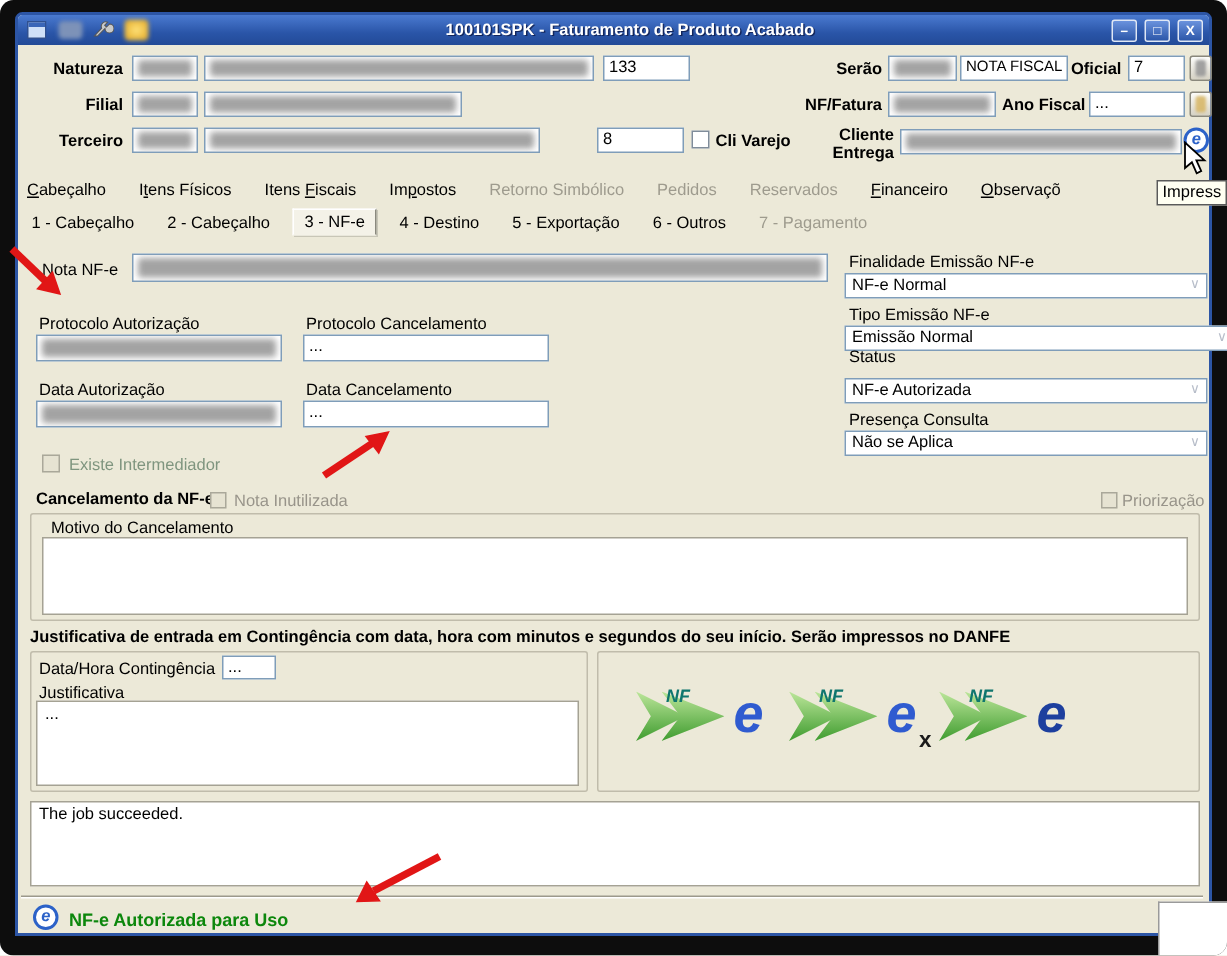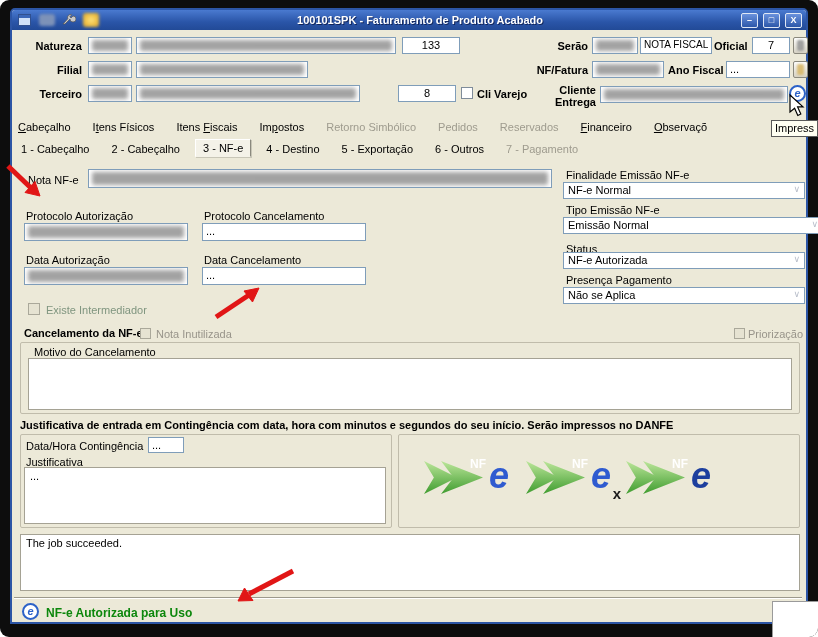--- a/index.html
+++ b/index.html
@@ -9,41 +9,41 @@
 .win{position:absolute;left:10px;top:8px;width:798px;height:616px;background:#ece9d8;border:2px solid #2c55a5;border-radius:5px 5px 0 0}
 .titlebar{position:absolute;left:12px;top:10px;width:794px;height:20px;display:flex;align-items:center;gap:5px;padding:0 4px;background:linear-gradient(180deg,#4a7ad0,#2a55a8 60%,#224a97);border-radius:3px 3px 0 0;z-index:5}
 .titlebar .title{flex:1;text-align:center;color:#fff;font-weight:bold;font-size:11px;text-shadow:1px 1px 0 rgba(0,0,30,.55);white-space:nowrap;overflow:hidden}
 .tbico{width:17px;height:15px;display:inline-flex;align-items:center;justify-content:center}
 .blob{border-radius:3px;filter:blur(1.5px)}
 .winbtn{width:17px;height:15px;background:linear-gradient(180deg,#6a92dd,#2c57a9);border:1px solid #dfe7f5;border-radius:2px;color:#fff;font-size:9px;font-weight:bold;display:inline-flex;align-items:center;justify-content:center;line-height:1;cursor:default}
 .lbl{position:absolute;font-size:11px;white-space:nowrap}
 .b{font-weight:bold}
 .r{text-align:right}
 .fld{position:absolute;background:#fff;border:1px solid #7f9db9;font-size:11px;padding:1px 3px;white-space:nowrap;overflow:hidden}
-.fld.num{text-align:center}
+.fld.num{text-align:left}
 .redact{position:absolute;left:3px;top:2px;right:3px;bottom:2px;background:#999;border-radius:2px;filter:blur(2px);opacity:.9}
 .cmb{position:absolute;background:#fff;border:1px solid #7f9db9;font-size:11px;padding:1px 16px 1px 4px;white-space:nowrap;overflow:hidden}
 .cmb::after{content:"\2228";position:absolute;right:4px;top:1px;color:#b7bdc9;font-size:9px}
 .chk{position:absolute;width:12px;height:12px;background:#fff;border:1px solid #7f8c9a}
 .chk.dis{background:#e6e3d2;border-color:#aaa89a}
 .gb{position:absolute;border:1px solid #c0bcab;border-radius:2px}
 .ta{position:absolute;background:#fff;border:1px solid #a5a294;font-size:11px;padding:2px 5px;overflow:hidden}
 .tabs{position:absolute;display:flex;align-items:center}
 .tab{white-space:nowrap}
 .tab.disabled{color:#9e9b8e}
 .subtab{white-space:nowrap;padding:2px 7px}
 .subtab.active{background:#f4f2e8;border:1px solid;border-color:#fff #8a897e #f4f2e8 #fff;box-shadow:1px 1px 0 rgba(0,0,0,.15);position:relative;top:-1px}
 .subtab.disabled{color:#9e9b8e}
 .sqbtn{position:absolute;width:15px;height:17px;background:linear-gradient(180deg,#fdfdfb,#d6d2c4);border:1px solid #8a887c;border-radius:2px}
 .eicon{position:absolute;width:17px;height:17px;border:2px solid #2c62c8;border-radius:50%;background:#fff;color:#2c62c8;font-weight:bold;font-style:italic;font-size:11px;line-height:13px;text-align:center}
 .logo{position:absolute;width:92px;height:50px}
 .logo .a1,.logo .a2{position:absolute;top:9px;height:33px;background:linear-gradient(180deg,#bce69a,#3f9c2f)}
 .logo .a1{left:0;width:33px;clip-path:polygon(0 0,100% 50%,0 100%,30% 50%)}
 .logo .a2{left:17px;width:42px;clip-path:polygon(0 0,100% 50%,0 100%,30% 50%)}
-.logo .nf{position:absolute;left:46px;top:5px;font-weight:bold;font-size:12px;color:#ffffff}
+.logo .nf{position:absolute;left:20px;top:5px;font-weight:bold;font-style:italic;font-size:12px;color:#0f766e}
 .logo .e{position:absolute;right:7px;top:1px;font-weight:bold;font-style:italic;font-size:36px;line-height:46px;color:#2f5bd0}
 .logo .sx{position:absolute;right:-3px;bottom:0;font-weight:bold;font-size:15px;color:#1a1a1a}
 .consulta{position:absolute;color:#067b7b;font-weight:bold;font-size:12px;text-align:center;line-height:15px}
 .greenstatus{position:absolute;color:#0c870c;font-weight:bold;font-size:12px}
 .tooltip{position:absolute;background:#fffff2;border:1px solid #5a5a5a;padding:1px 3px;font-size:11px;white-space:nowrap;overflow:hidden;z-index:60}
 .dimlbl{color:#98948a}
 .greenlbl{color:#7f957f}
 u{text-decoration:underline}
 </style>
 </head>
@@ -154,23 +154,23 @@
 
   <div class="lbl" style="left:28px;top:174px">Nota NF-e</div>
   <div class="fld" style="left:88px;top:169px;width:464px;height:19px">
       <span class="redact"></span>
     </div>
 
   <div class="lbl" style="left:566px;top:169px">Finalidade Emissão NF-e</div>
   <div class="cmb" style="left:563px;top:182px;width:242px;height:17px">NF-e Normal</div>
   <div class="lbl" style="left:566px;top:204px">Tipo Emissão NF-e</div>
   <div class="cmb" style="left:563px;top:217px;width:260px;height:17px">Emissão Normal</div>
-  <div class="lbl" style="left:566px;top:243px">Status</div>
+  <div class="lbl" style="left:566px;top:232px">Status</div>
   <div class="cmb" style="left:563px;top:252px;width:242px;height:17px">NF-e Autorizada</div>
-  <div class="lbl" style="left:566px;top:274px">Presença Pagamento</div>
+  <div class="lbl" style="left:566px;top:274px">Presença Consulta</div>
   <div class="cmb" style="left:563px;top:287px;width:242px;height:17px">Não se Aplica</div>
 
   <div class="lbl" style="left:26px;top:210px">Protocolo Autorização</div>
   <div class="fld" style="left:24px;top:223px;width:164px;height:18px">
       <span class="redact"></span>
     </div>
   <div class="lbl" style="left:204px;top:210px">Protocolo Cancelamento</div>
   <div class="fld" style="left:202px;top:223px;width:164px;height:18px">...</div>
   <div class="lbl" style="left:26px;top:254px">Data Autorização</div>
   <div class="fld" style="left:24px;top:267px;width:164px;height:18px">

